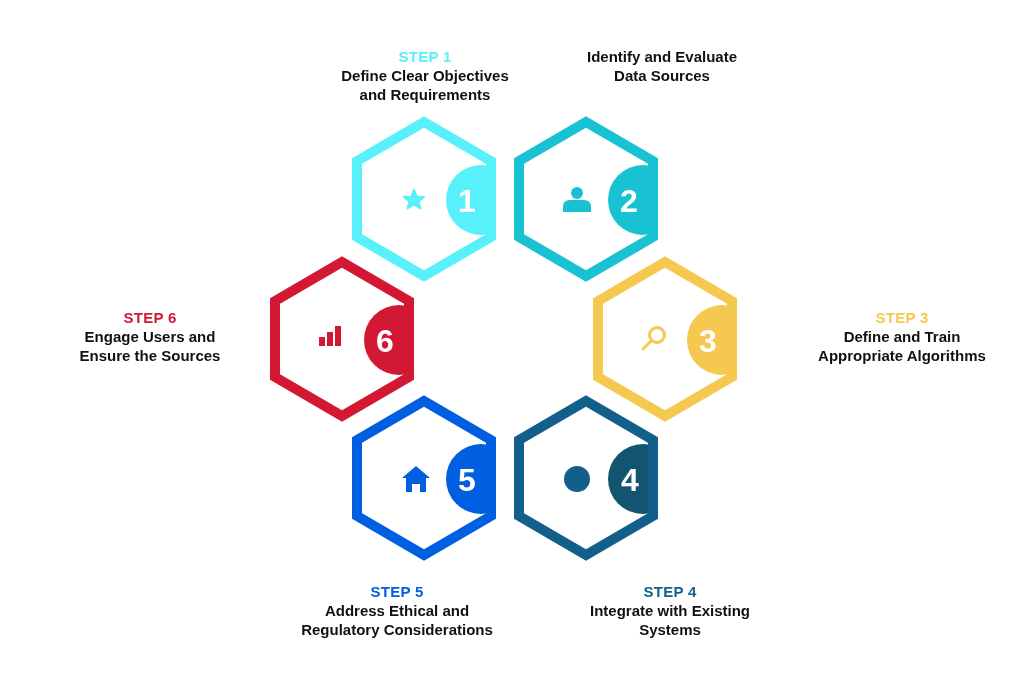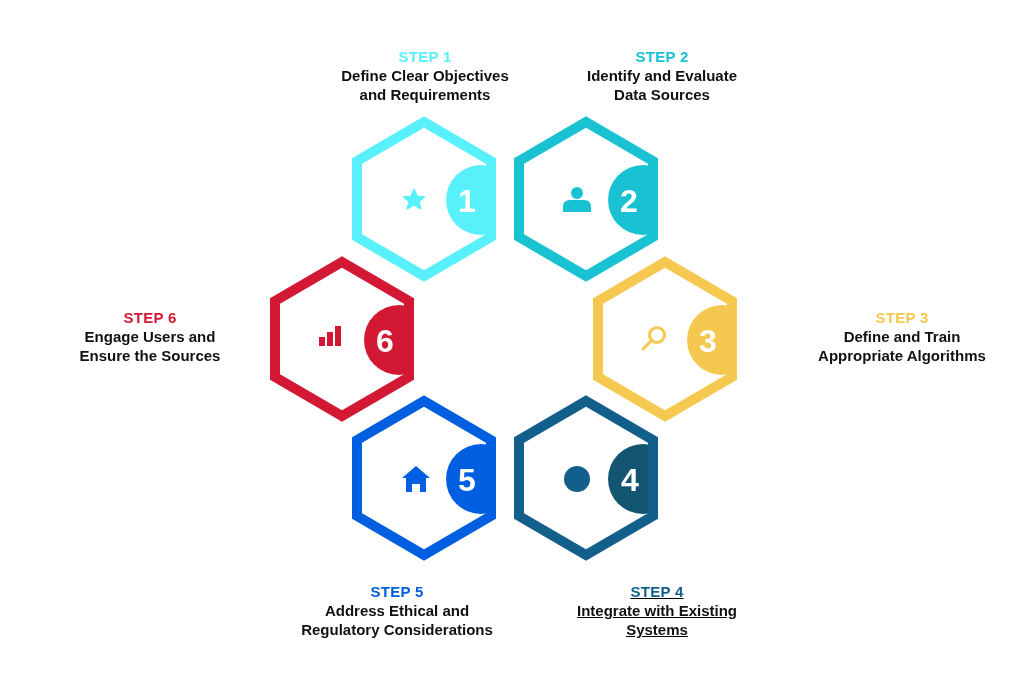--- a/index.html
+++ b/index.html
@@ -89,21 +89,20 @@
   </g>
 </svg>
 
 <div class="label" style="left:250px; top:47px; width:350px;">
   <span class="step" style="color:#58f0fb;">STEP 1</span>
   <span class="desc">Define Clear Objectives</span>
   <span class="desc">and Requirements</span>
 </div>
 
 <div class="label" style="left:487px; top:47px; width:350px;">
-  <span class="step" style="color:#19c2d3;">STEP 2</span>
   <span class="desc">Identify and Evaluate</span>
   <span class="desc">Data Sources</span>
 </div>
 
 <div class="label" style="left:764px; top:308px; width:276px;">
   <span class="step" style="color:#f5c94f;">STEP 3</span>
   <span class="desc">Define and Train</span>
   <span class="desc">Appropriate Algorithms</span>
 </div>
 
@@ -112,17 +111,17 @@
   <span class="desc">Engage Users and</span>
   <span class="desc">Ensure the Sources</span>
 </div>
 
 <div class="label" style="left:222px; top:582px; width:350px;">
   <span class="step" style="color:#005ee0;">STEP 5</span>
   <span class="desc">Address Ethical and</span>
   <span class="desc">Regulatory Considerations</span>
 </div>
 
-<div class="label" style="left:482px; top:582px; width:350px;text-decoration:underline;">
+<div class="label" style="left:495px; top:582px; width:350px;">
   <span class="step" style="color:#135f8b;">STEP 4</span>
   <span class="desc">Integrate with Existing</span>
   <span class="desc">Systems</span>
 </div>
 
 </body></html>

